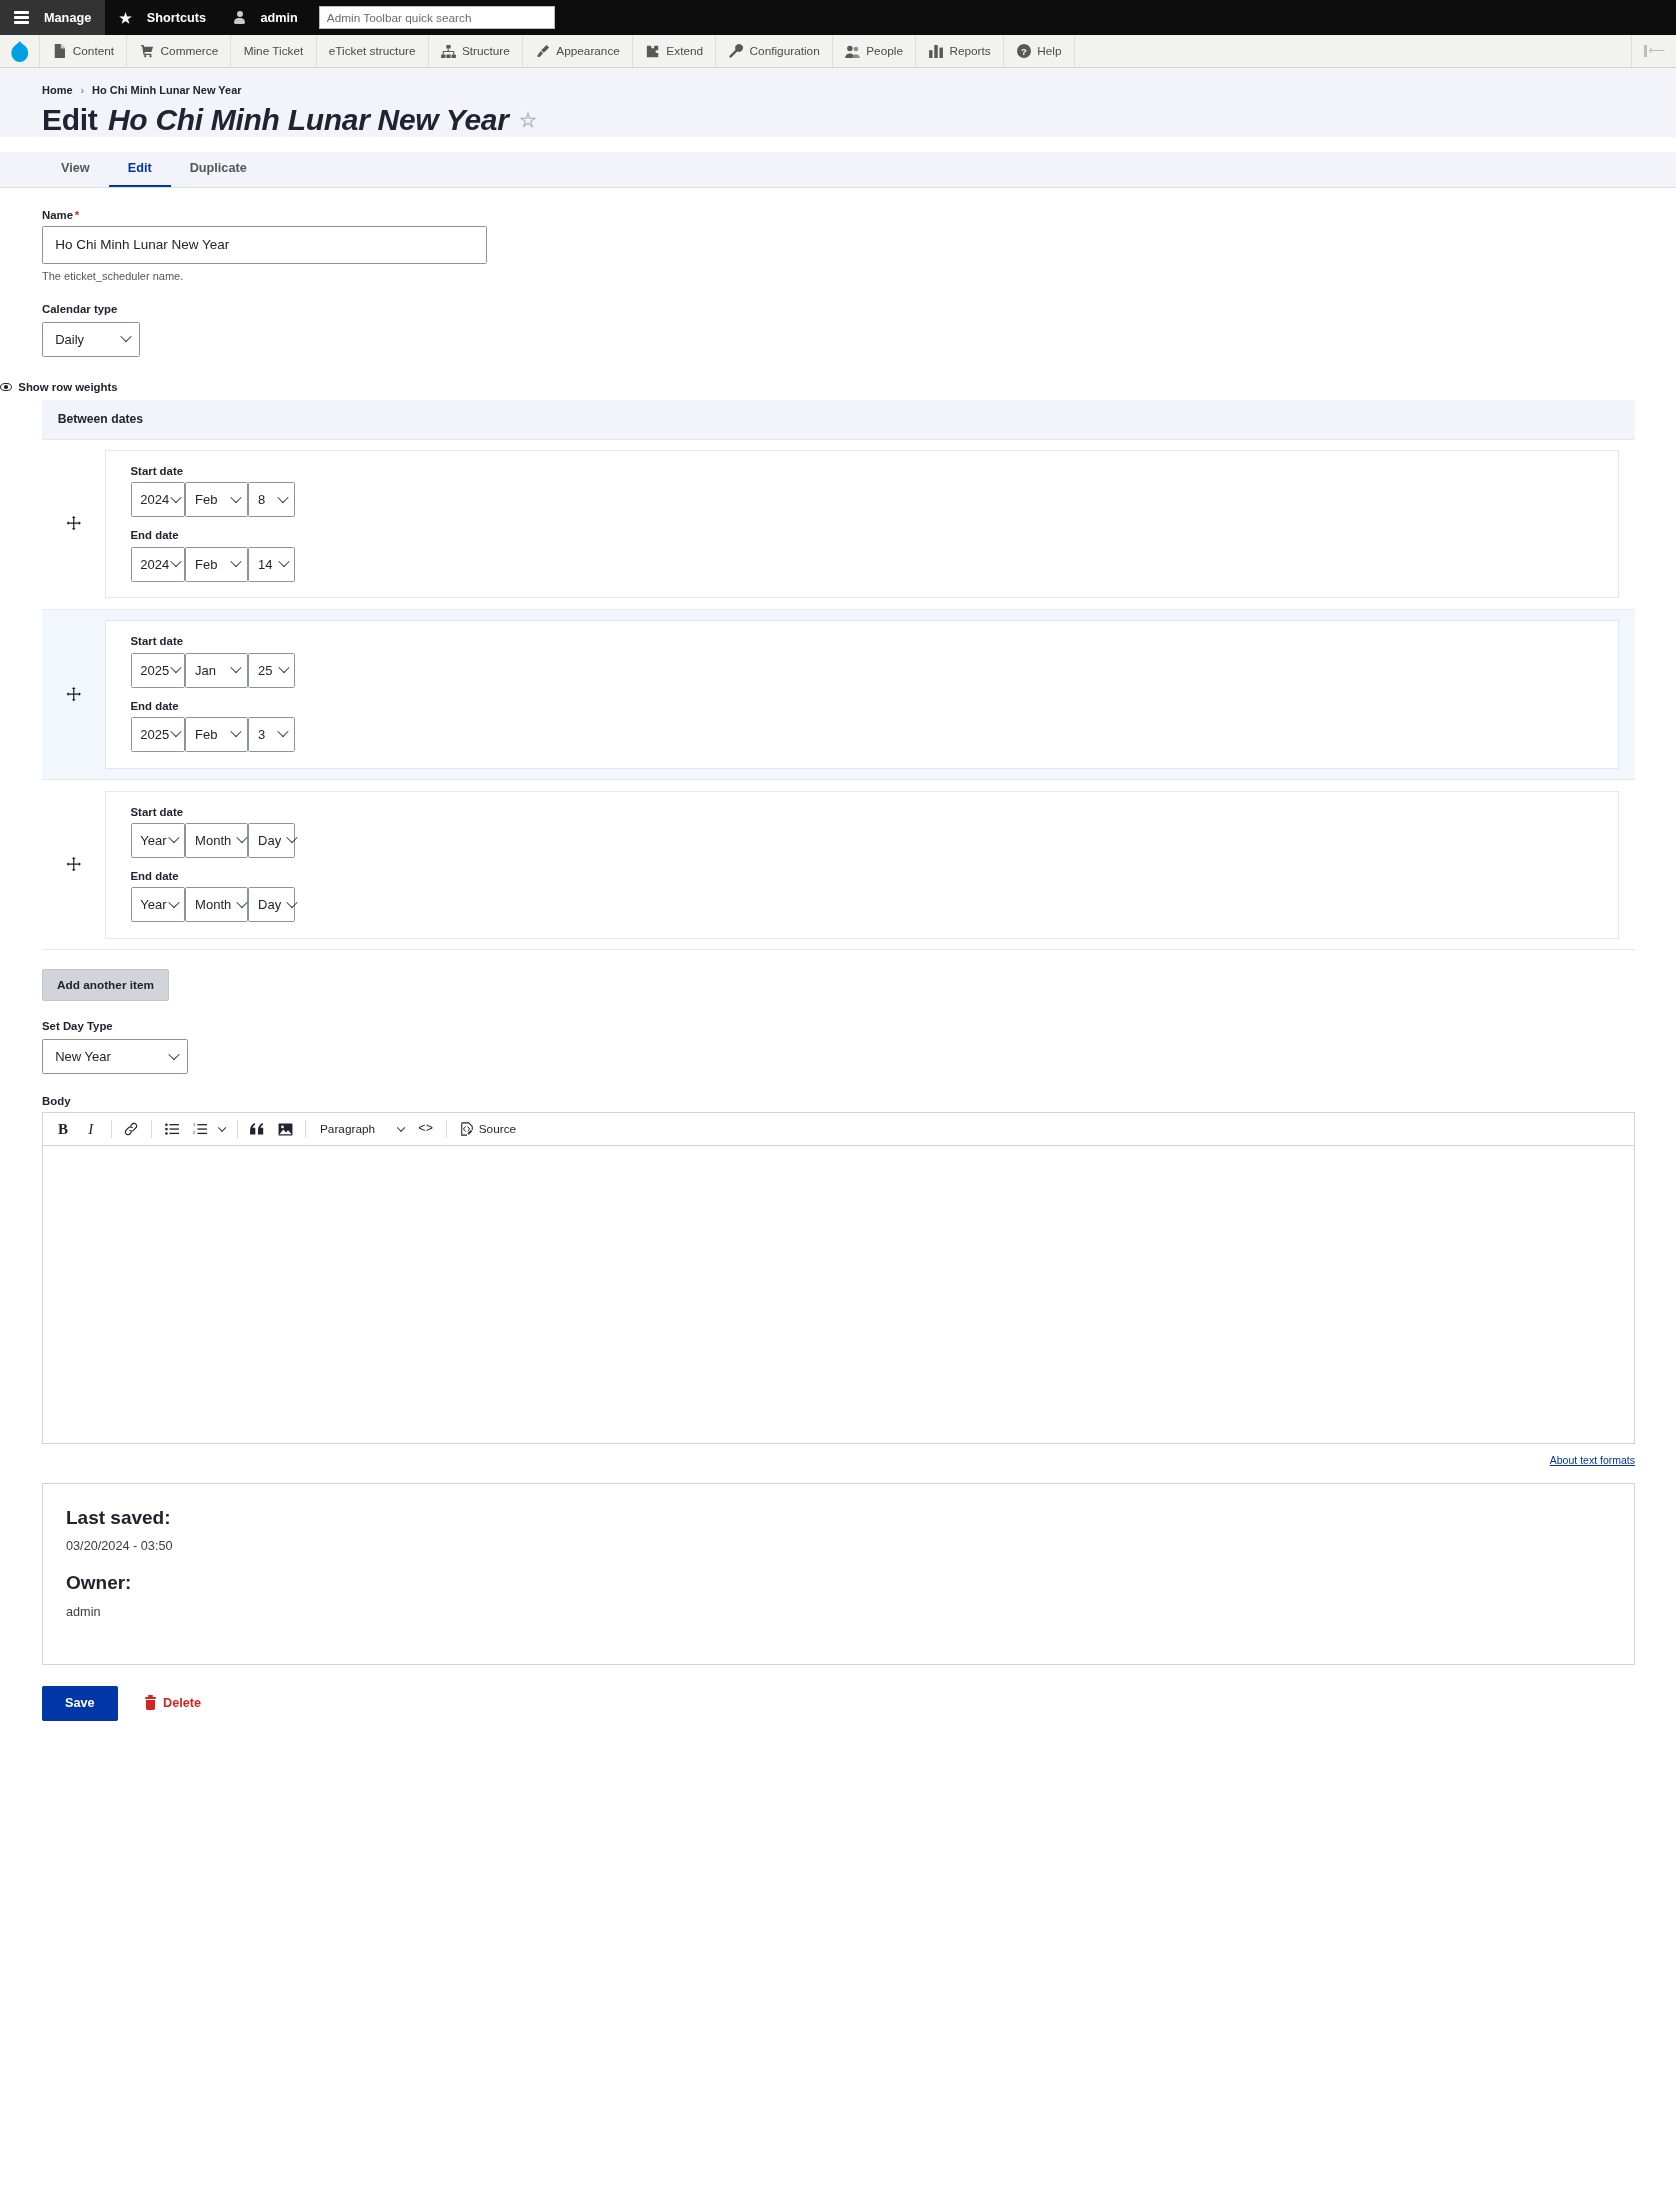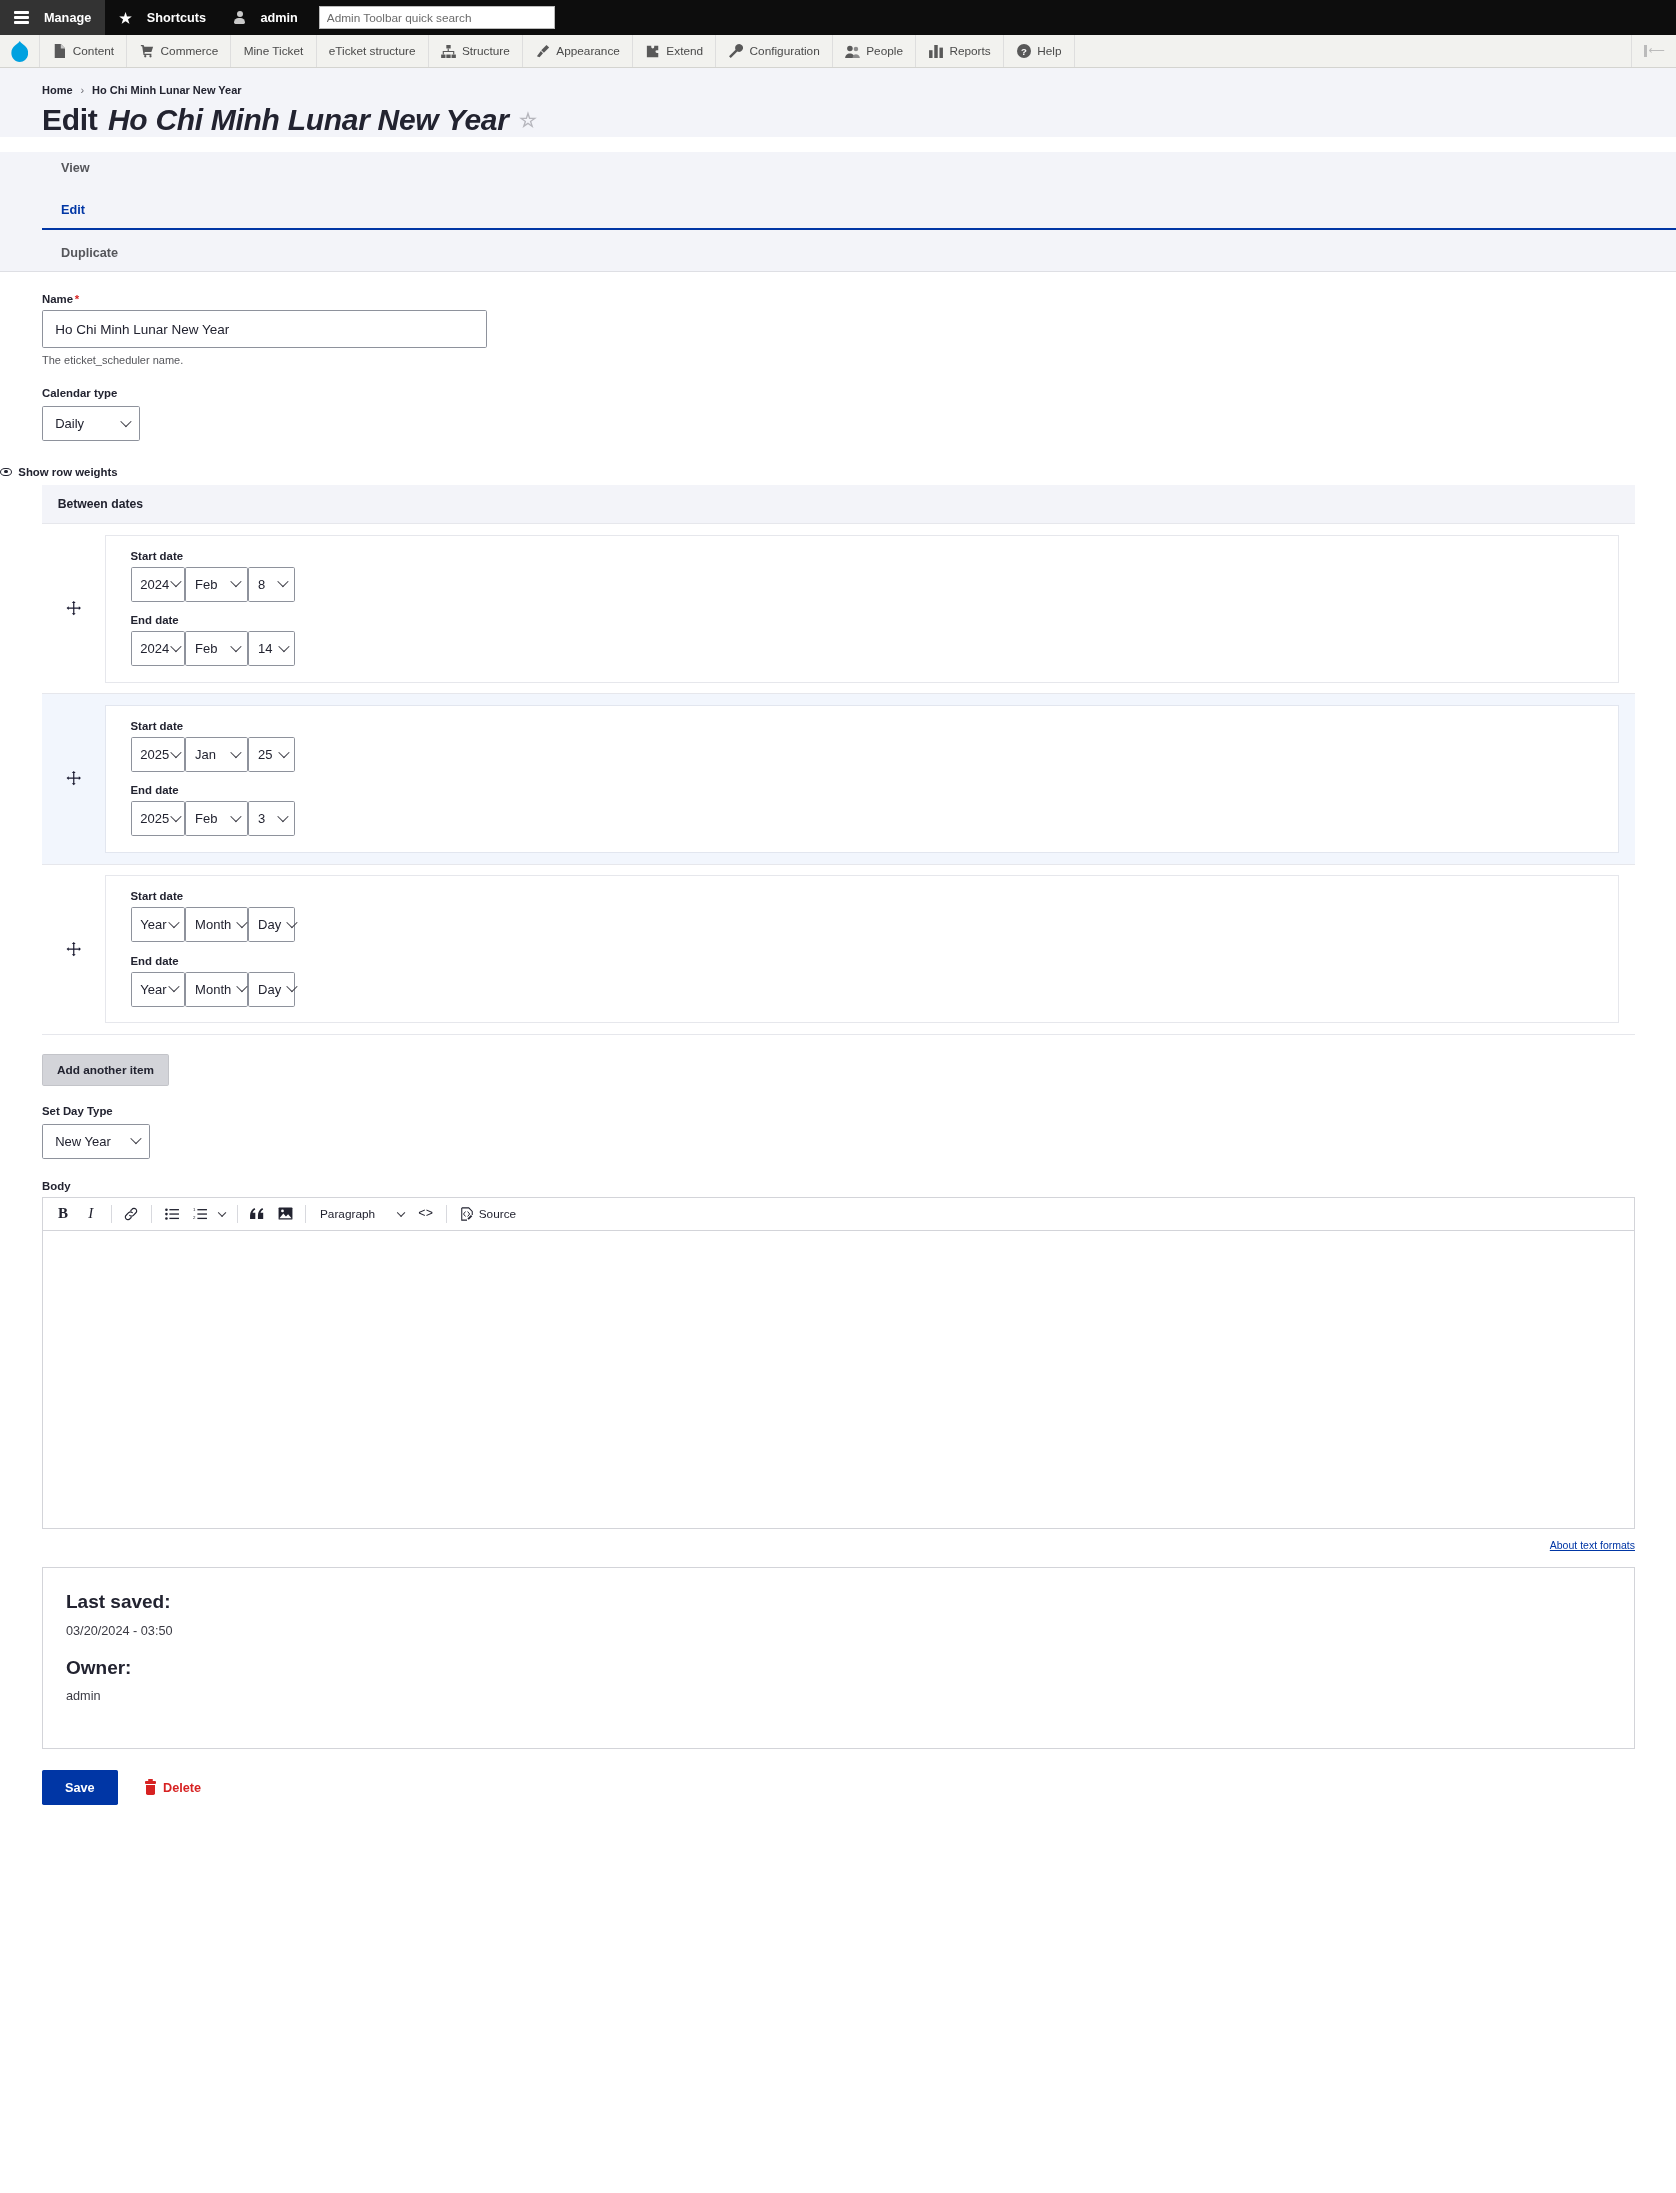--- a/index.html
+++ b/index.html
@@ -129,25 +129,24 @@
     margin: 1.7px 0 15.7px 0;
     font-family: "Liberation Sans", sans-serif;
   }
   .page-title .subject { font-style: italic; }
   .star-icon { color: #b6b6bd; font-size: 20px; line-height: 1; cursor: pointer; }
 
   
   .tabs {
     display: flex;
     align-items: stretch;
-    gap: 8px;
+    gap: 0;
     border-bottom: 0.9px solid #dedfe4;
     padding-left: 42px;
     background: #f3f4f9;
-    flex-direction: column;
   }
   .tab {
     padding: 8.7px 19px 10.5px 19px;
     font-size: 12.7px;
     font-weight: bold;
     color: #55565b;
     cursor: pointer;
     border-bottom: 2.6px solid transparent;
     margin-bottom: -0.9px;
   }
@@ -236,21 +235,21 @@
   }
   .chev {
     display: inline-block;
     width: 7.9px; height: 7.9px;
     border-right: 1.4px solid #3b3b44;
     border-bottom: 1.4px solid #3b3b44;
     transform: rotate(45deg) translate(-1.7px,-1.7px);
     flex: none;
   }
   .sel-calendar { width: 98px; margin-top: 1.7px; }
-  .sel-daytype { width: 108px; margin-top: 1.7px; }
+  .sel-daytype { width: 146px; margin-top: 1.7px; }
 
   .calendar-block { margin-top: 21px; }
 
   
   .row-weights-bar {
     display: flex;
     justify-content: flex-start;
     padding: 24.5px 42px 7px 0;
   }
   .row-weights {

